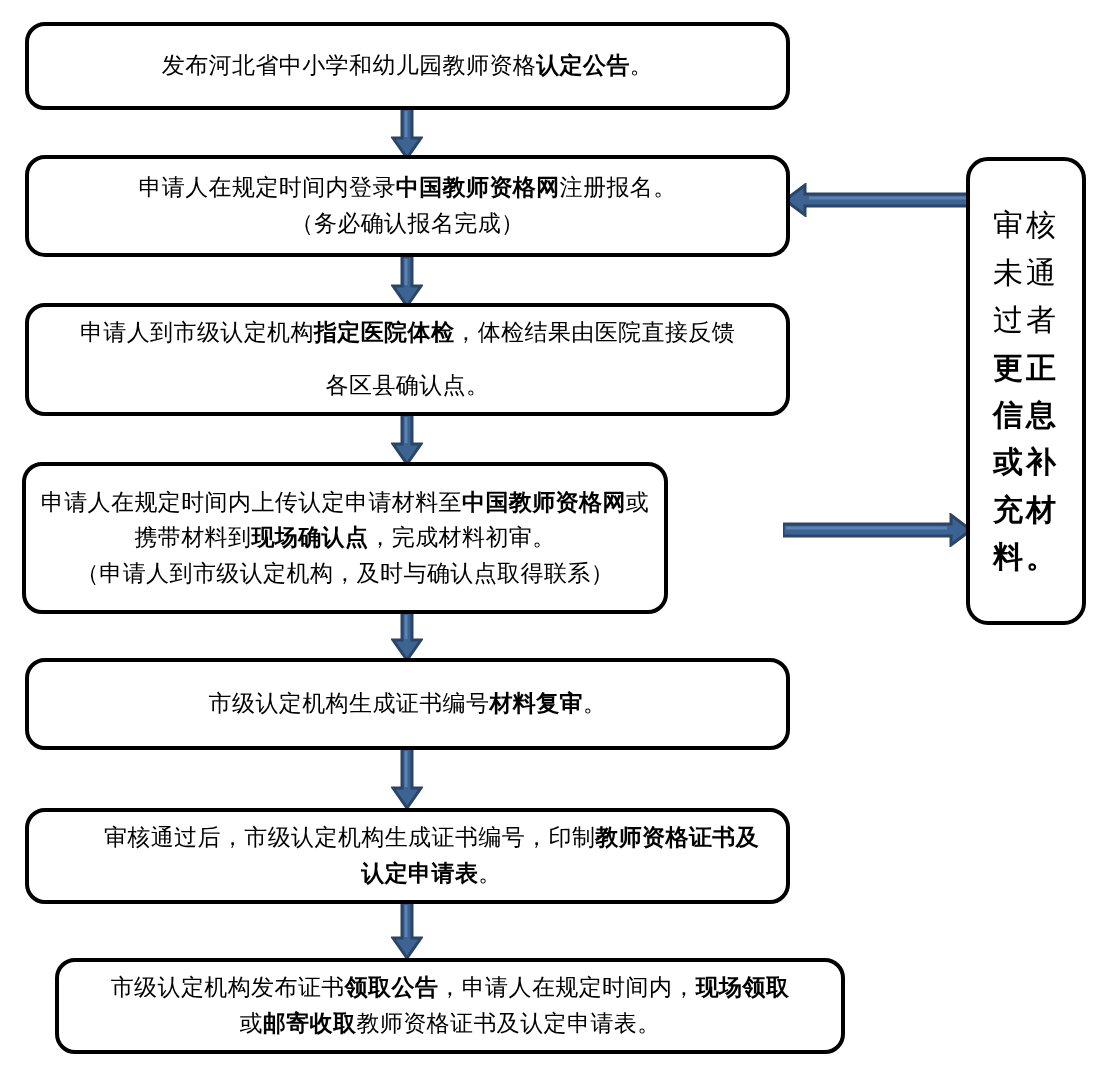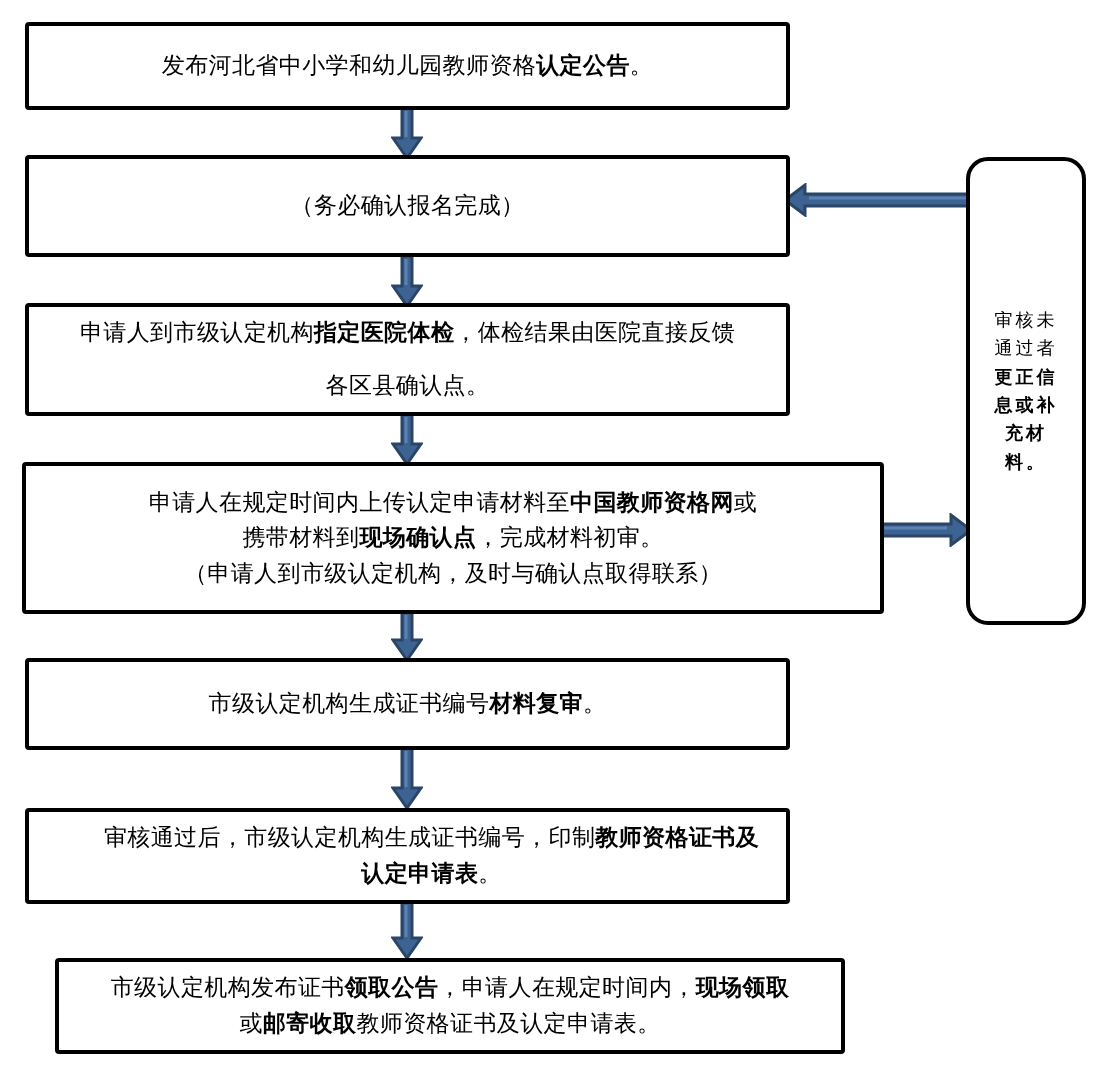--- a/index.html
+++ b/index.html
@@ -20,21 +20,21 @@
     left: 0; top: 0;
     width: 1107px;
     height: 1071px;
   }
 
   
   .proc-box {
     position: absolute;
     box-sizing: border-box;
     border: 4px solid #000000;
-    border-radius: 4px;
+    border-radius: 20px;
     background: #ffffff;
     display: flex;
     flex-direction: column;
     align-items: center;
     justify-content: center;
     color: #000000;
     font-size: 23px;
     line-height: 1.55;
     z-index: 3;
   }
@@ -42,21 +42,21 @@
     display: block;
     white-space: nowrap;
     letter-spacing: 0.4px;
   }
   .proc-line b { font-weight: 700; }
 
   
   #box-1 { left: 25px;  top: 22px;  width: 765px; height: 88px; }
   #box-2 { left: 25px;  top: 155px; width: 765px; height: 102px; }
   #box-3 { left: 25px;  top: 303px; width: 765px; height: 113px; gap: 17px; }
-  #box-4 { left: 22px;  top: 462px; width: 862px; height: 152px; }
+  #box-4 { left: 22px;  top: 462px; width: 646px; height: 152px; }
   #box-5 { left: 25px;  top: 658px; width: 765px; height: 92px; }
   #box-6 { left: 25px;  top: 808px; width: 765px; height: 96px; padding-left: 48px; }
   #box-7 { left: 22px;  top: 958px; width: 790px; height: 96px; margin-left: 33px; }
 
   
   #box-side {
     position: absolute;
     left: 966px;
     top: 157px;
     width: 120px;
@@ -64,21 +64,21 @@
     box-sizing: border-box;
     border: 4px solid #000000;
     border-radius: 22px;
     background: #ffffff;
     display: flex;
     align-items: center;
     justify-content: center;
     z-index: 3;
   }
   #box-side .vtext {
-    font-size: 18px;
+    font-size: 30px;
     line-height: 1.58;
     color: #000000;
     text-align: center;
     width: 66px;
     word-break: break-all;
     letter-spacing: 3px;
   }
   #box-side .vtext b { font-weight: 700; }
 
   
@@ -91,20 +91,21 @@
 </head>
 <body>
 
 <div id="flow-canvas">
 
   <div class="proc-box" id="box-1">
       <div class="proc-line"><span>发布河北省中小学和幼儿园教师资格</span><b>认定公告</b><span>。</span></div>
     </div>
 
   <div class="proc-box" id="box-2">
+      <div class="proc-line"><span>申请人在规定时间内登录</span><b>中国教师资格网</b><span>注册报名。</span></div>
       <div class="proc-line"><span>（务必确认报名完成）</span></div>
     </div>
 
   <div class="proc-box" id="box-3">
       <div class="proc-line"><span>申请人到市级认定机构</span><b>指定医院体检</b><span>，体检结果由医院直接反馈</span></div>
       <div class="proc-line"><span>各区县确认点。</span></div>
     </div>
 
   <div class="proc-box" id="box-4">
       <div class="proc-line"><span>申请人在规定时间内上传认定申请材料至</span><b>中国教师资格网</b><span>或</span></div>

